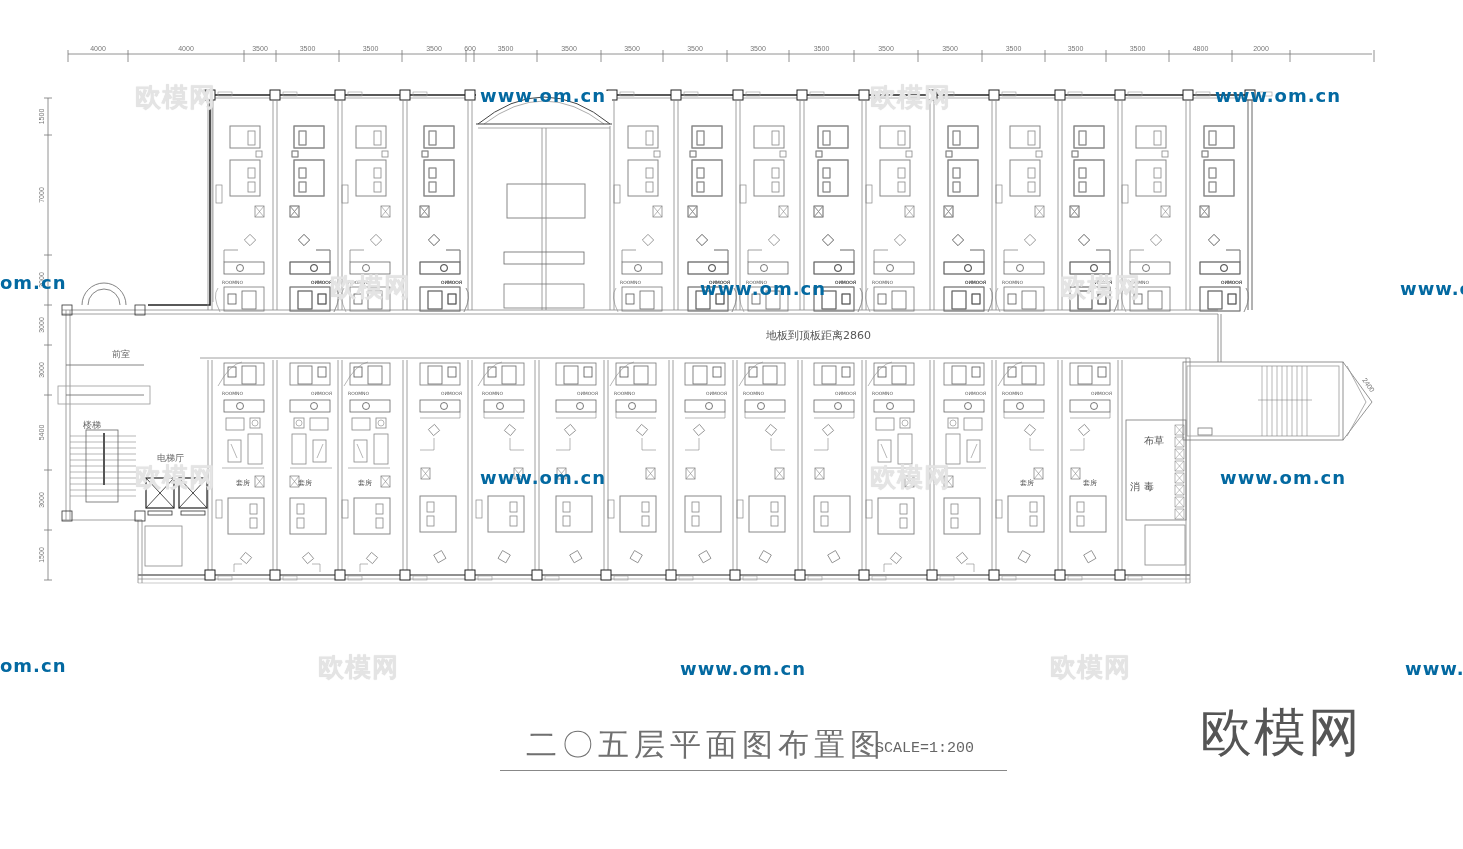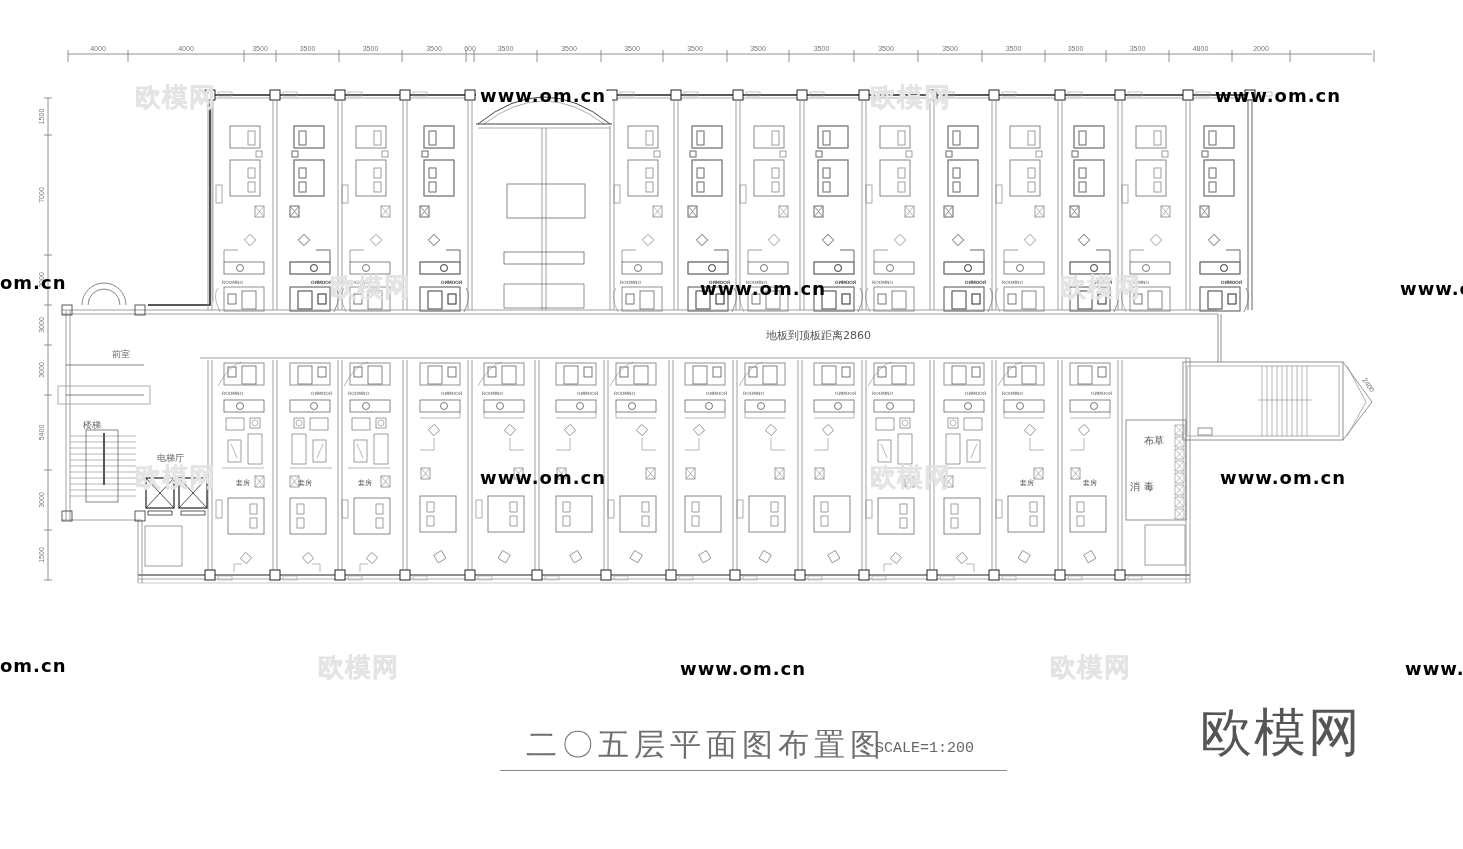--- a/index.html
+++ b/index.html
@@ -1,20 +1,20 @@
 <!DOCTYPE html>
 <html><head>
 <meta charset="utf-8">
 <style>
   html, body { margin:0; padding:0; background:#ffffff; }
   body { width:1463px; height:849px; position:relative; overflow:hidden; font-family:"DejaVu Sans", sans-serif; }
   #plan { position:absolute; left:0; top:0; width:1463px; height:849px; }
   .wm { position:absolute; color:#ececec; font-weight:bold; font-family:"DejaVu Sans", sans-serif; pointer-events:none; letter-spacing:1px; }
   .wm-cn { font-size:26px; color:#e4e4e4; text-shadow: 0 0 1px #d8d8d8; }
-  .wm-url { font-size:18px; color:#000000; }
+  .wm-url { font-size:18px; color:#0369a1; }
   .title-block { position:absolute; left:500px; top:722px; width:507px; height:48px; border-bottom:1px solid #888; }
   .title-cn { position:absolute; left:26px; top:2px; font-family:"DejaVu Serif", serif; font-size:31px; color:#707070; letter-spacing:5px; }
   .title-scale { position:absolute; left:375px; top:18px; font-family:Liberation Mono, monospace; font-size:15px; color:#666; }
   .brand { position:absolute; left:1200px; top:698px; font-family:"DejaVu Sans", sans-serif; font-size:52px; color:#555; letter-spacing:2px; }
   .ceiling-note { position:absolute; left:766px; top:328px; font-size:11px; color:#555; font-family:"DejaVu Sans", sans-serif; }
   .dim-label { font-family:"Liberation Sans Narrow","Liberation Sans", sans-serif; font-size:7px; fill:#777; }
   .room-label { font-size:9px; fill:#666; }
 </style>
 </head>
 <body>

